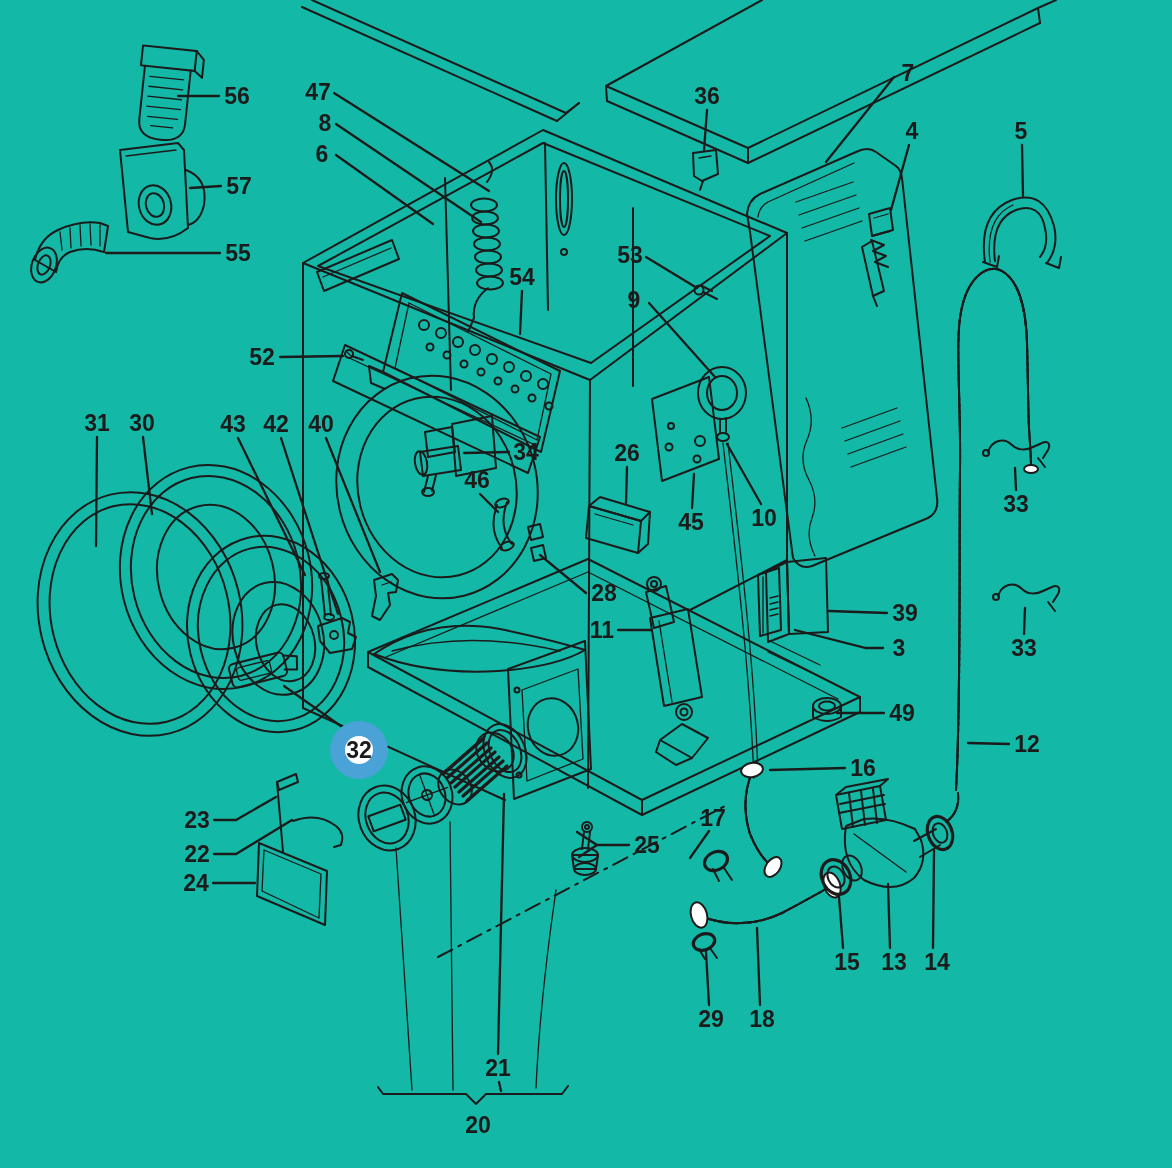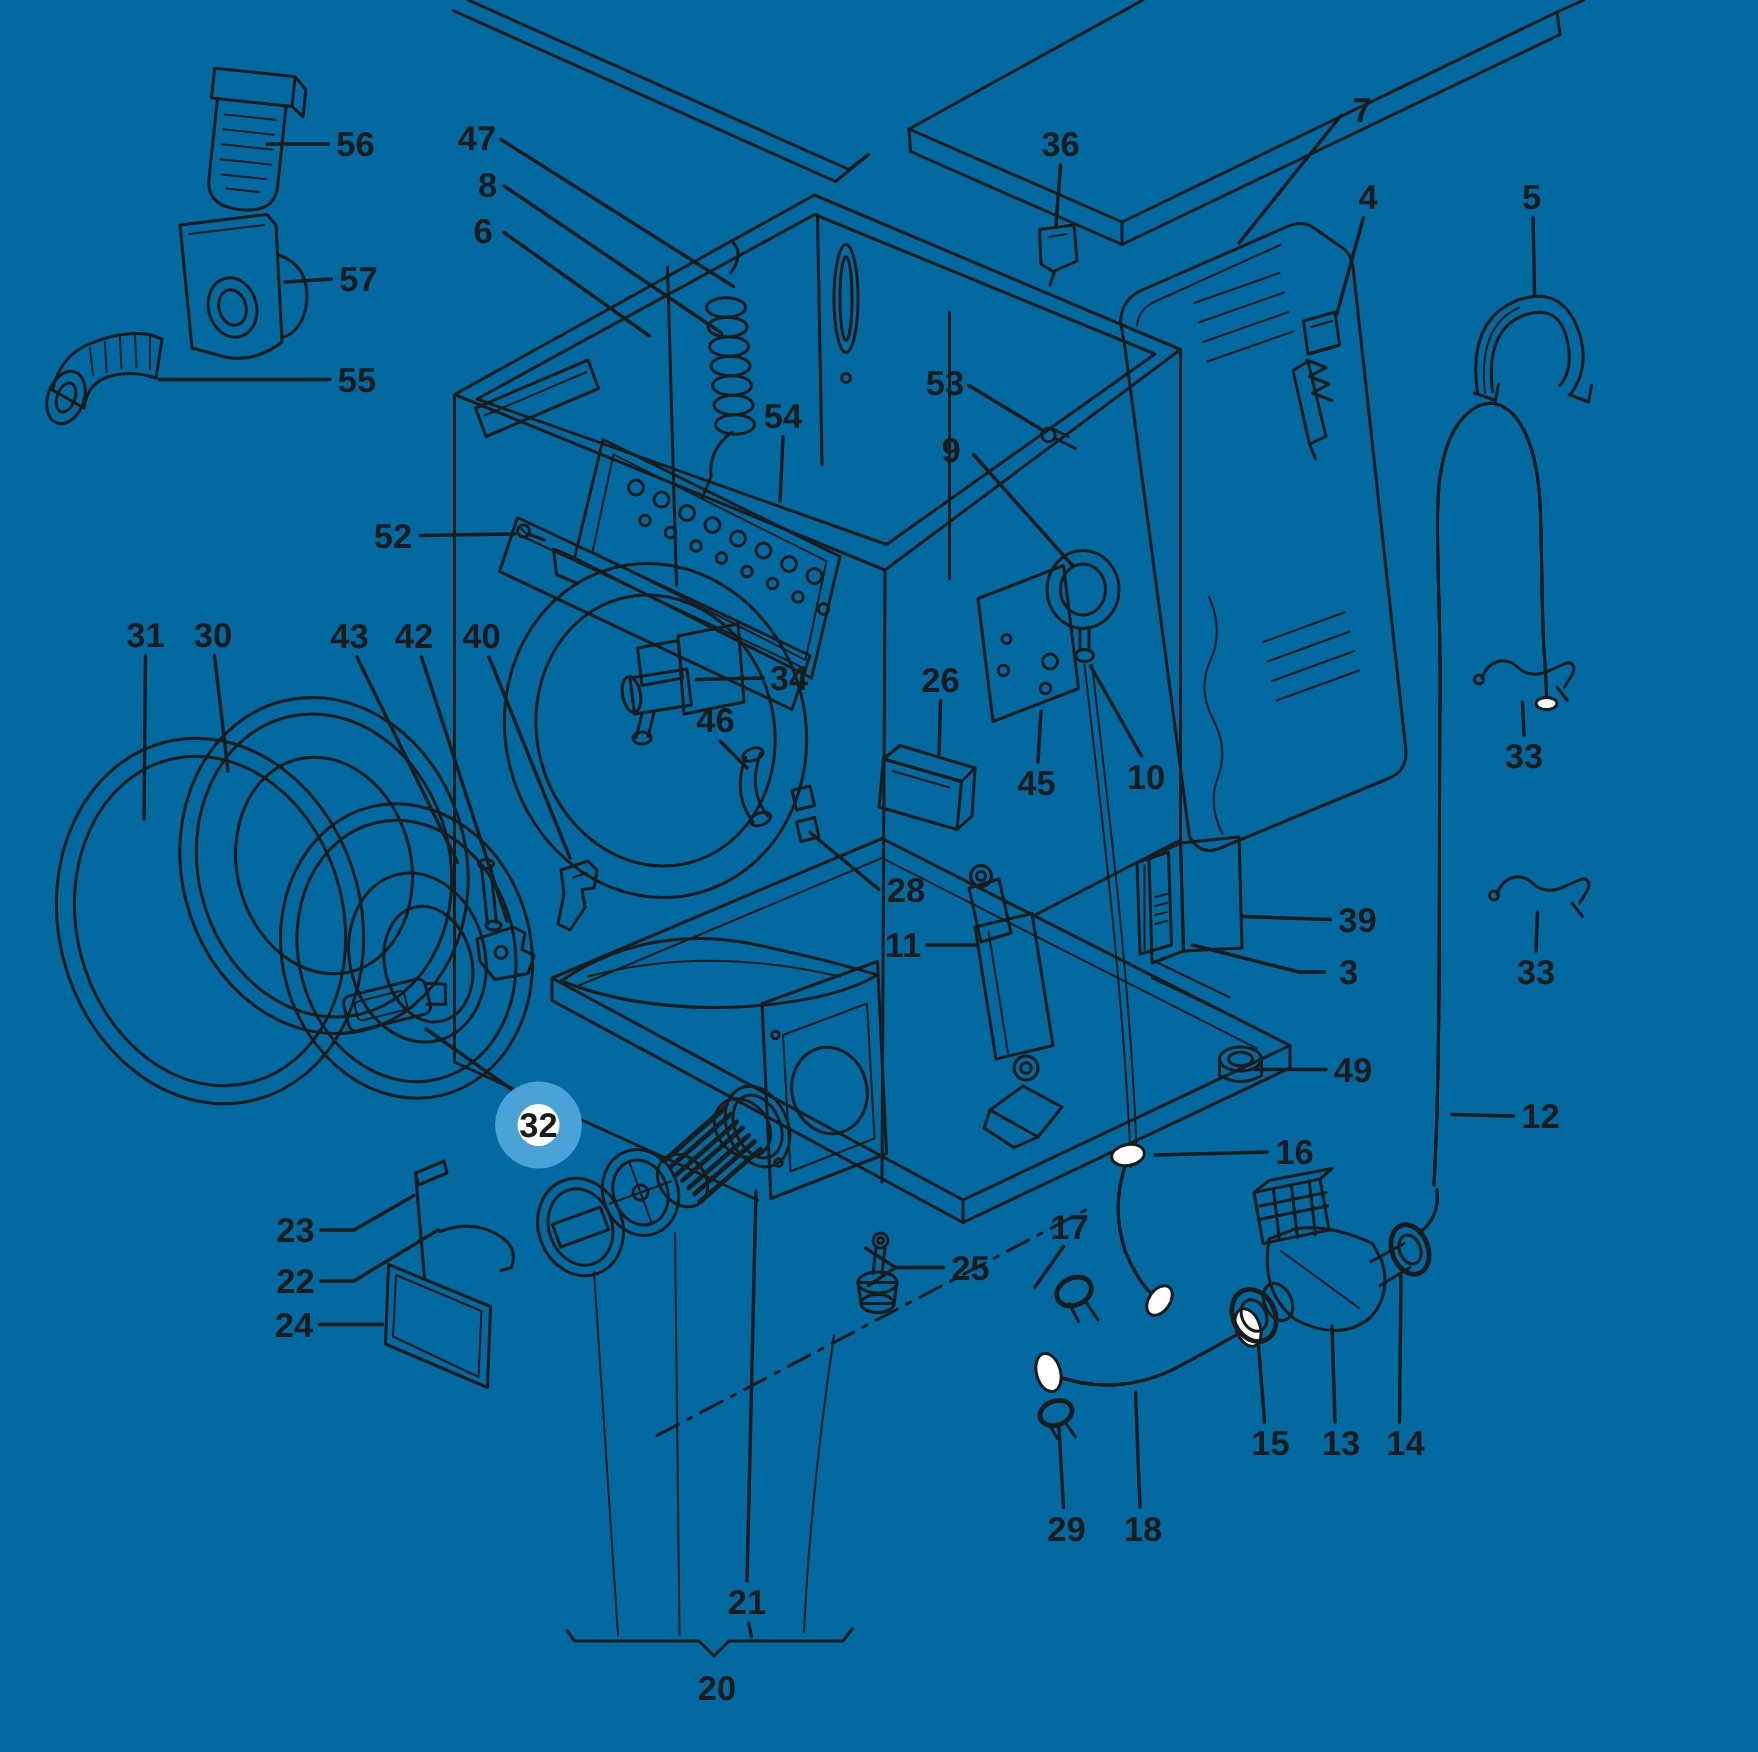--- a/index.html
+++ b/index.html
@@ -1,16 +1,16 @@
 <!DOCTYPE html>
 <html><head>
 <meta charset="utf-8">
 <style>
   html,body{margin:0;padding:0;background:#ffffff;}
-  #stage{position:relative;width:1172px;height:1168px;background:#0369a1;overflow:hidden;}
+  #stage{position:relative;width:1172px;height:1168px;background:#14b8a6;overflow:hidden;}
   svg{display:block;}
   .art *{fill:none;stroke:#1b1b1b;stroke-width:2;stroke-linecap:round;stroke-linejoin:round;}
   .art .thick{stroke-width:3.2;}
   .art .thin{stroke-width:1.3;}
   .art .wfill{fill:#ffffff;}
   .callout-num{font-family:"Liberation Sans",sans-serif;font-weight:700;font-size:23px;fill:#1b1b1b;}
 </style>
 </head>
 <body>
 

